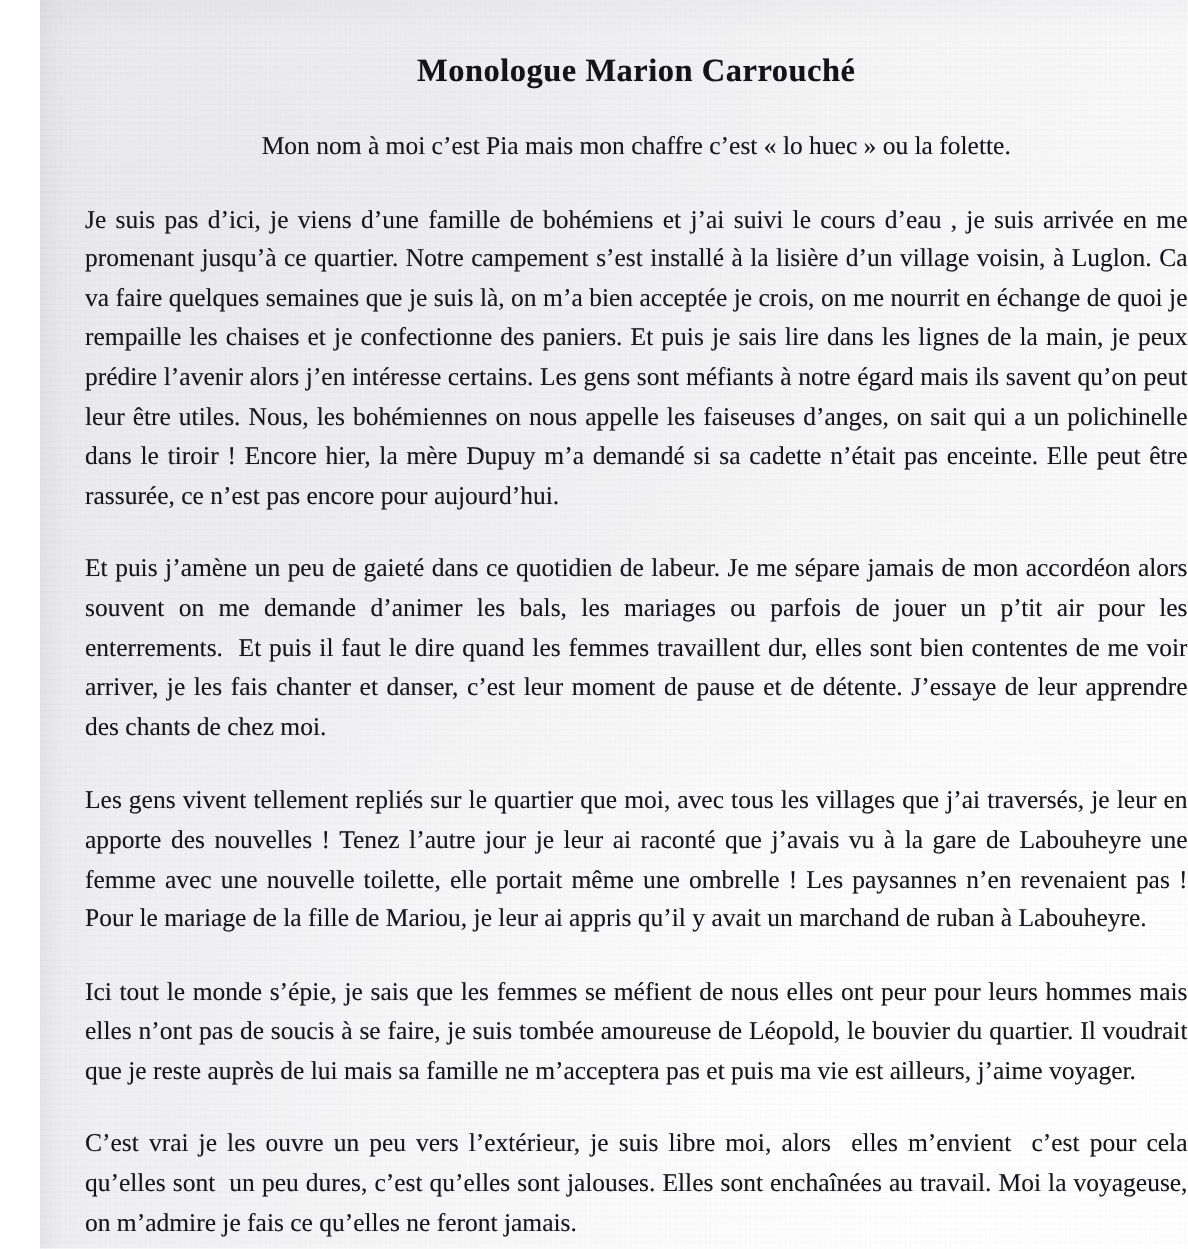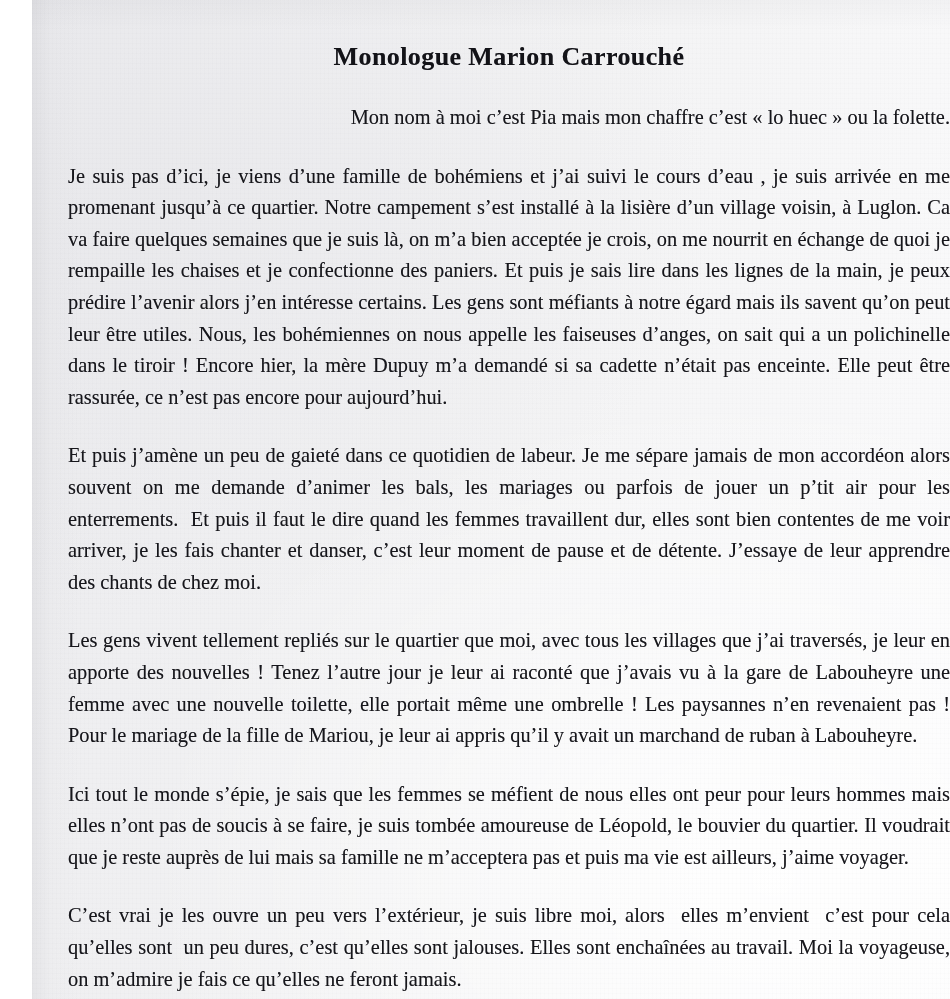--- a/index.html
+++ b/index.html
@@ -82,21 +82,21 @@
     white-space: pre-wrap;
     text-shadow: 0 0 0.55px rgba(25,25,30,0.40);
   }
 
   p.para.tight {
     margin-bottom: 0;
   }
 
   
   p.para.single {
-    text-align: right;
+    text-align: center;
   }
 </style>
 </head>
 <body>
 
 <div class="page">
   <div class="content">
 
     <h1 class="doc-title">Monologue Marion Carrouché</h1>
 

